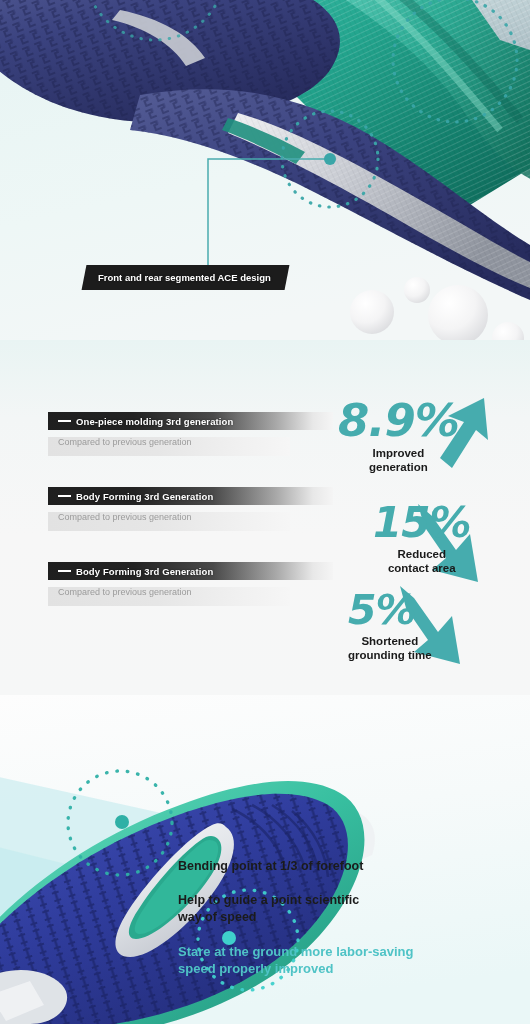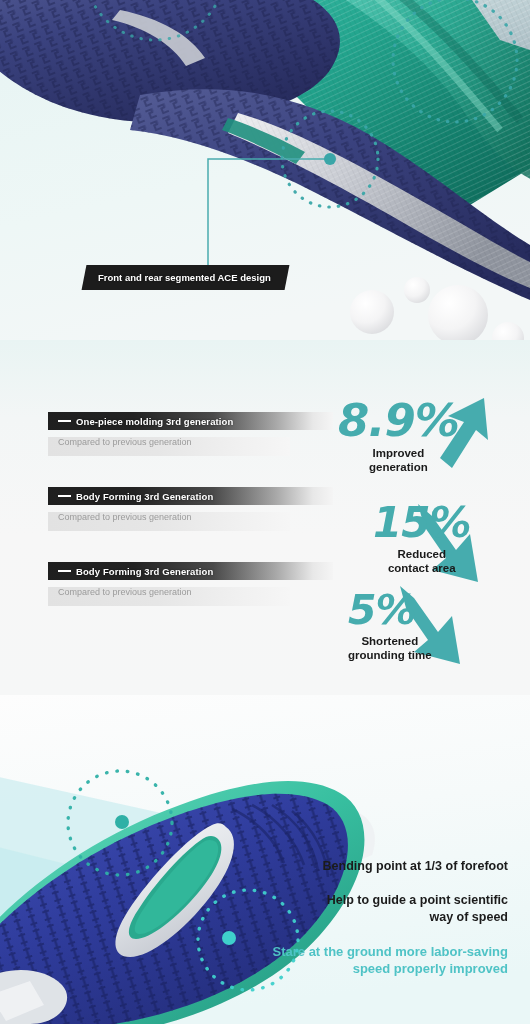--- a/index.html
+++ b/index.html
@@ -70,21 +70,21 @@
   #stat-2 .stat-num{ font-size:41px; }
 
   
   .sole{
     position:absolute; left:0; top:695px; width:530px; height:329px; overflow:hidden;
     background:linear-gradient(180deg,#fdfdfd 0%, #f7fbfb 40%, #eff8f8 100%);
   }
   .sole-svg{ position:absolute; left:0; top:0; }
 
   .bottom-text{
-    position:absolute; right:22px; top:163px; text-align:right; width:330px;
+    position:absolute; right:22px; top:163px; text-align:left; width:330px;
   }
   .bt-line{ font-size:12.5px; font-weight:bold; color:#1b1b1b; line-height:1.35; white-space:nowrap; }
   .bt-gap{ height:17px; }
   .bt-teal{ font-size:13px; font-weight:bold; color:#4fc3c6; line-height:1.35; white-space:nowrap; }
 
   
   .callout{
     position:absolute; left:84px; top:265px; height:25px; padding:0 16px 0 14px;
     background:#1c1c1c; display:flex; align-items:center;
     transform:skewX(-11deg);

